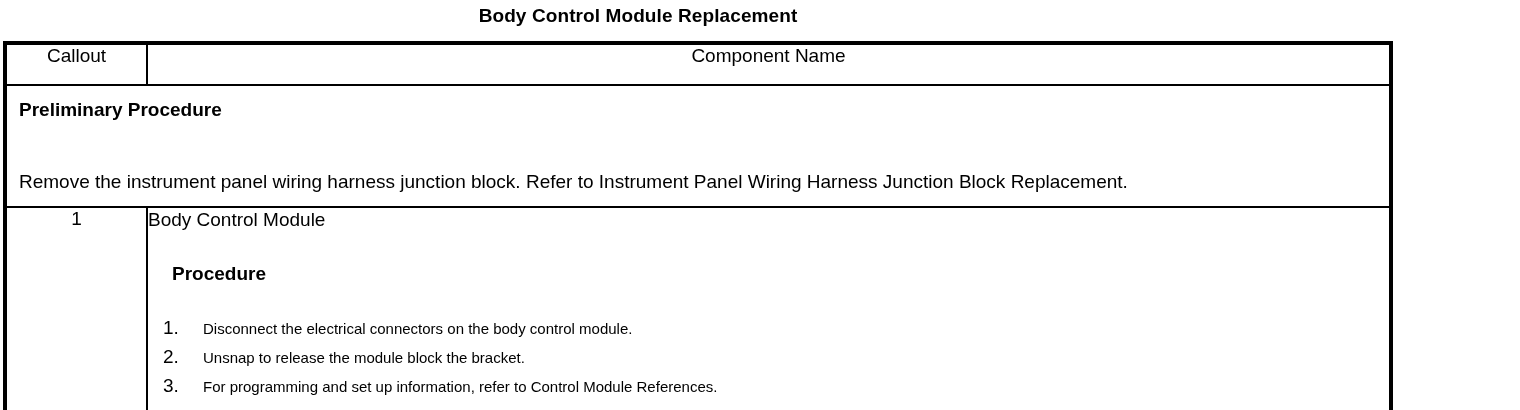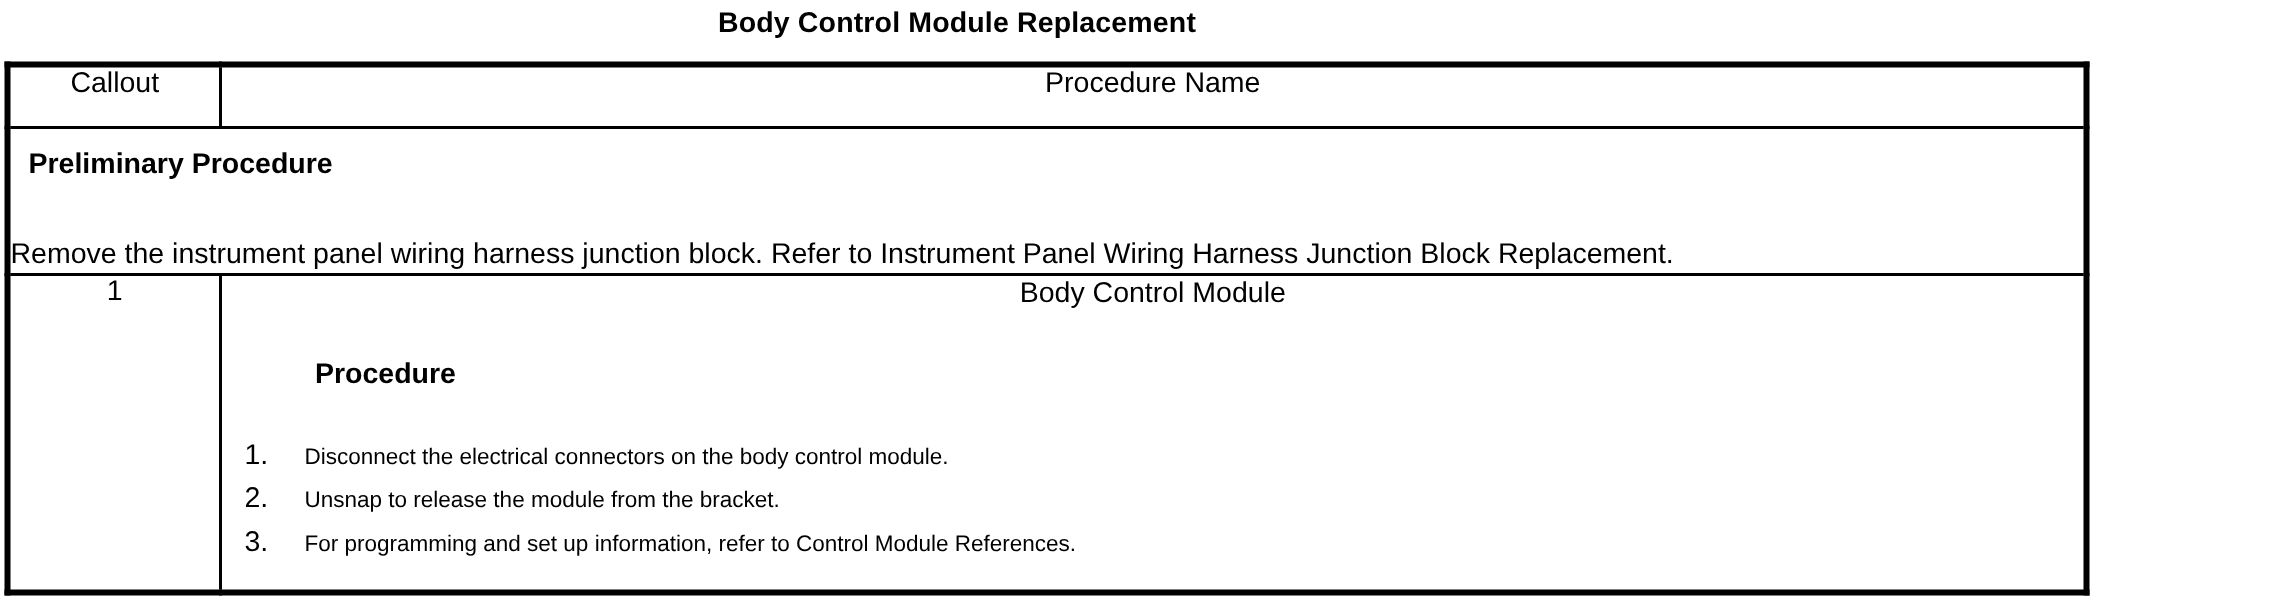--- a/index.html
+++ b/index.html
@@ -83,21 +83,21 @@
     margin: 12px;
     white-space: nowrap;
   }
   .prelim-spacer {
     height: 24px;
   }
   .prelim-text {
     font-size: 19px;
     font-weight: normal;
     line-height: 24px;
-    margin: 0;
+    margin: 12px;
     white-space: nowrap;
   }
 
   
   .callout-cell {
     text-align: center;
     vertical-align: middle;
     font-size: 19px;
     line-height: 22px;
   }
@@ -105,27 +105,26 @@
     padding: 4px 0 6px 5px;
     box-sizing: border-box;
     height: 212px;
   }
   .component-name {
     font-size: 19px;
     font-weight: normal;
     line-height: 24px;
     margin: 0;
     white-space: nowrap;
-    text-align: center;
   }
   .sub-heading {
     font-size: 19px;
     font-weight: bold;
     line-height: 24px;
-    margin: 30px 0 0 62px;
+    margin: 30px 0 0 24px;
     white-space: nowrap;
   }
   .step-list {
     list-style: none;
     margin: 28px 0 0 0;
     padding: 0;
   }
   .step-list li {
     font-size: 19px;
     line-height: 28px;
@@ -156,21 +155,21 @@
   <div class="doc-title">Body Control Module Replacement</div>
 
   <table class="proc-table">
     <colgroup>
       <col class="col-callout">
       <col>
     </colgroup>
     <tbody>
       <tr>
         <th class="hdr-cell">Callout</th>
-        <th class="hdr-cell">Procedure Name</th>
+        <th class="hdr-cell">Component Name</th>
       </tr>
 
       <tr>
         <td class="prelim-cell" colspan="2">
           <p class="prelim-heading">Preliminary Procedure</p>
           <div class="prelim-spacer"></div>
           <p class="prelim-text">Remove the instrument panel wiring harness junction block. Refer to Instrument Panel Wiring Harness Junction Block Replacement.</p>
         </td>
       </tr>
 
@@ -179,21 +178,21 @@
         <td class="component-cell">
           <p class="component-name">Body Control Module</p>
           <p class="sub-heading">Procedure</p>
           <ol class="step-list">
             <li>
               <span class="step-num">1.</span>
               <span class="step-text">Disconnect the electrical connectors on the body control module.</span>
             </li>
             <li>
               <span class="step-num">2.</span>
-              <span class="step-text">Unsnap to release the module from the bracket.</span>
+              <span class="step-text">Unsnap to release the module block the bracket.</span>
             </li>
             <li>
               <span class="step-num">3.</span>
               <span class="step-text">For programming and set up information, refer to Control Module References.</span>
             </li>
           </ol>
         </td>
       </tr>
     </tbody>
   </table>

